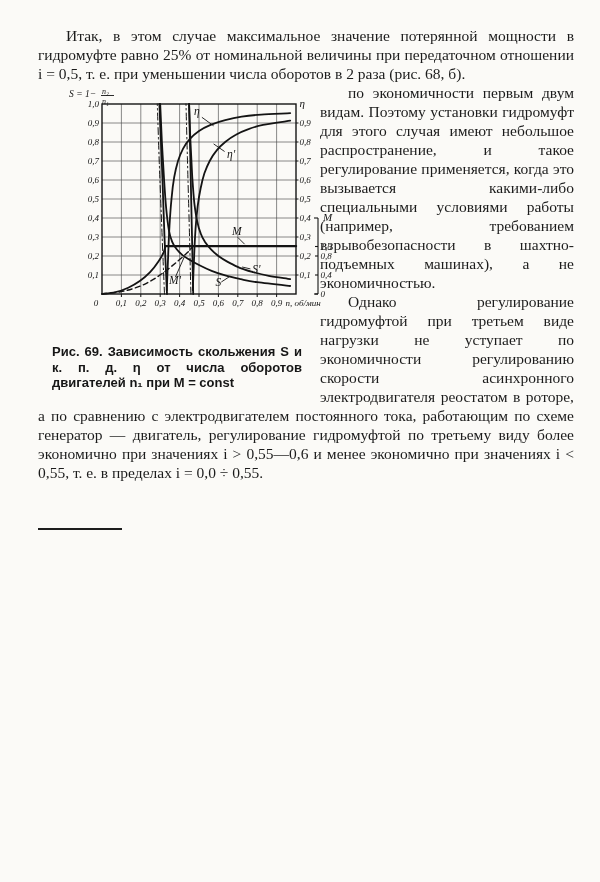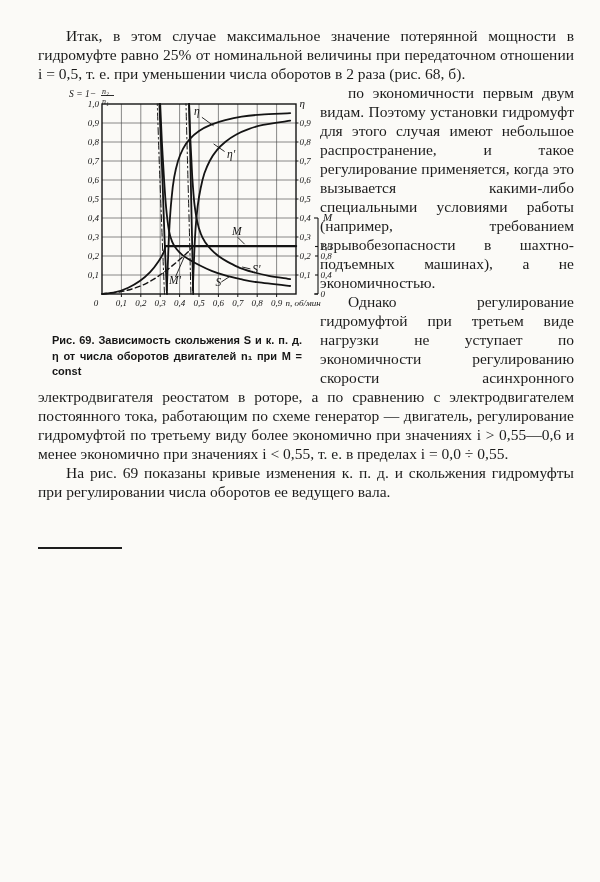--- a/index.html
+++ b/index.html
@@ -8,23 +8,23 @@
     padding:26px 26px 0 38px;
     background:#fbfaf7;color:#1c1c1c;
     font-family:"Liberation Serif",serif;
     font-size:15.5px;line-height:19px;text-align:justify;
     overflow:hidden;position:relative;
   }
   p.body{margin:0;text-indent:28px;}
   .figwrap{display:block;float:left;width:272px;margin:3px 10px 4px 0;}
   .chart{display:block;}
   .caption{
-    display:block;margin:7px 8px 0 14px;text-indent:0;
+    display:block;margin:18px 8px 0 14px;text-indent:0;
     font-family:"Liberation Sans",sans-serif;font-weight:bold;
-    font-size:11px;line-height:15.5px;text-align:justify;color:#161616;
+    font-size:13px;line-height:15.5px;text-align:justify;color:#161616;
   }
   .footnote-rule{width:84px;height:2px;background:#1d1d1d;margin-top:46px;}
   svg text{user-select:none;}
 </style>
 </head>
 <body>
 
 <div class="page">
 
   <p class="body">Итак, в этом случае максимальное значение потерянной мощности в гидромуфте равно 25% от номинальной величины при передаточном отношении i = 0,5, т. е. при уменьшении числа оборотов в 2 раза (рис. 68, б).</p>
@@ -156,17 +156,16 @@
               <text x="186.3" y="186.7">S'</text>
             </g>
           </svg></span>
       <span class="caption">Рис. 69. Зависимость скольжения S и к. п. д. η от числа оборотов двигателей n₁ при M = const</span>
     </span>
     <span>по экономичности первым двум видам. Поэтому установки гидромуфт для этого случая имеют небольшое распространение, и такое регулирование применяется, когда это вызывается какими-либо специальными условиями работы (например, требованием взрывобезопасности в шахтно-подъемных машинах), а не экономичностью.</span>
   </p>
 
   <p class="body">Однако регулирование гидромуфтой при третьем виде нагрузки не уступает по экономичности регулированию скорости асинхронного электродвигателя реостатом в роторе, а по сравнению с электродвигателем постоянного тока, работающим по схеме генератор — двигатель, регулирование гидромуфтой по третьему виду более экономично при значениях i &gt; 0,55—0,6 и менее экономично при значениях i &lt; 0,55, т. е. в пределах i = 0,0 ÷ 0,55.</p>
 
-  <p class="body">На рис. 69 показаны кривые изменения к. п. д. и скольжения гидромуфты при регулировании числа оборотов ее ведущего вала.</p>
 
   <div class="footnote-rule"></div>
 
 </div>
 
 </body></html>

